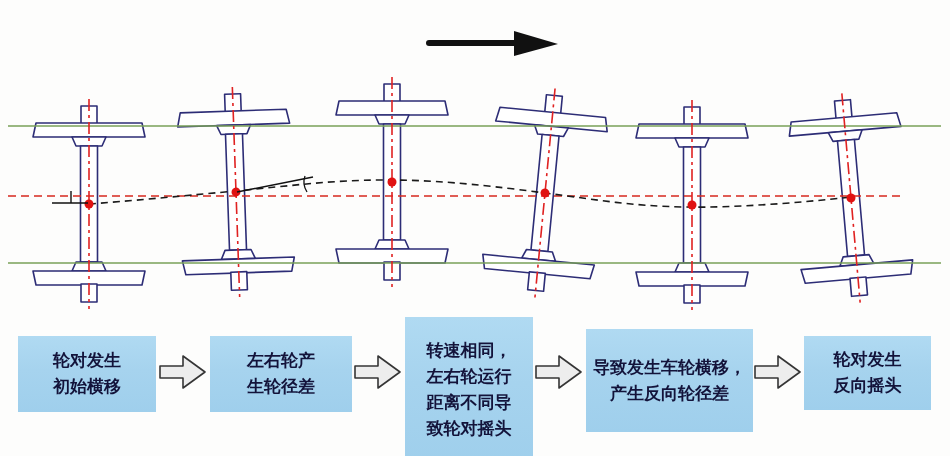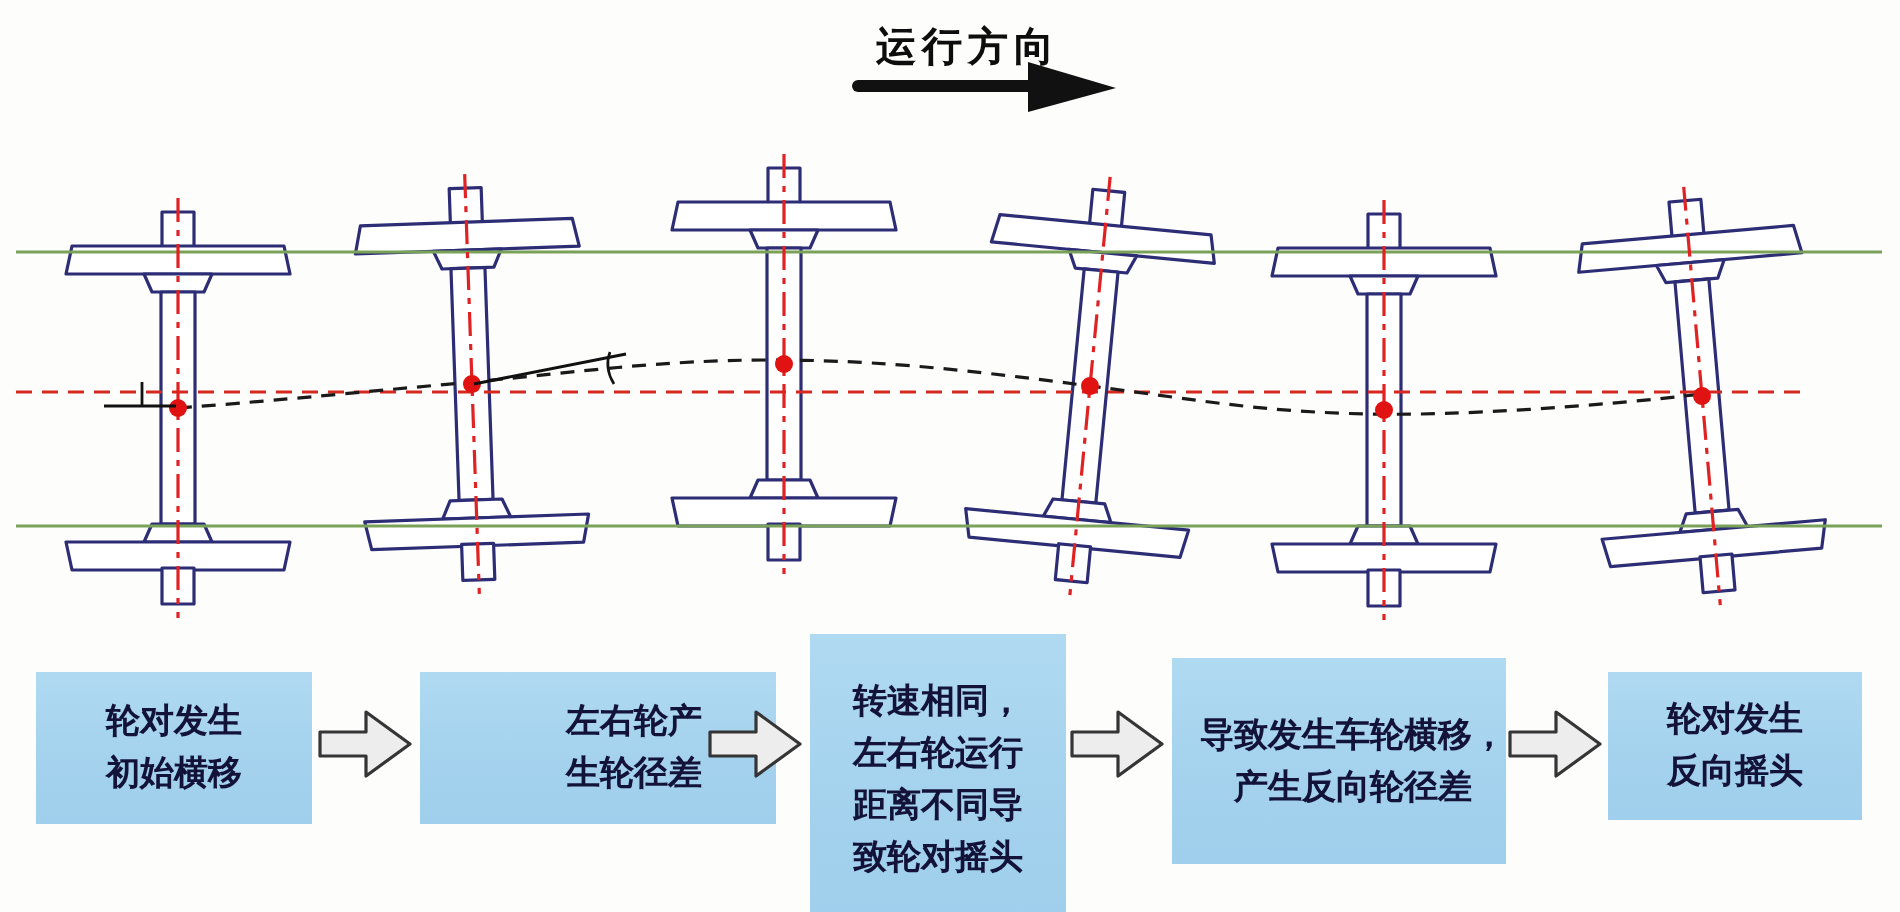--- a/index.html
+++ b/index.html
@@ -29,33 +29,32 @@
     white-space:pre-line;
     font-size:17px;line-height:26px;
     font-weight:bold;
     color:#13133a;
   }
   .flow-arrow{position:absolute;width:50px;height:38px;}
   
   #fbox-1{left:18px;top:336px;width:138px;height:76px;}
   #fbox-2{left:210px;top:336px;width:142px;height:76px;}
   #fbox-3{left:405px;top:317px;width:128px;height:146px;}
-  #fbox-4{left:586px;top:329px;width:167px;height:103px;justify-content:flex-end;}
+  #fbox-4{left:586px;top:329px;width:167px;height:103px;}
   #fbox-5{left:804px;top:336px;width:127px;height:74px;}
   #farrow-1{left:158px;top:353px;}
   #farrow-2{left:353px;top:353px;}
   #farrow-3{left:534px;top:353px;}
   #farrow-4{left:753px;top:353px;}
 </style>
 </head>
 <body>
 
 <div id="stage">
 
-  <div class="title-label">运行方向</div>
   <svg class="dir-arrow" width="140" height="30" viewBox="0 0 140 30">
     <rect x="2" y="11" width="92" height="6" rx="3" fill="#111"></rect>
     <polygon points="90,2 134,15 90,27" fill="#111"></polygon>
   </svg>
 
   <svg id="diagram-svg" width="950" height="310" viewBox="0 0 950 310">
     <defs>
       <g id="ws-body" fill="#ffffff" stroke-linejoin="round">
         <rect x="-8" y="-98" width="16" height="18"></rect>
         <polygon points="-53,-81 53,-81 56,-67 -56,-67"></polygon>
@@ -116,21 +115,21 @@
       </g>
   </svg>
 
   <div class="fbox" id="fbox-1" style="background-color: rgb(168, 212, 238);">
     <div class="fbox-label">轮对发生
 初始横移</div>
   </div>
   <svg class="flow-arrow" id="farrow-1" viewBox="0 0 50 38">
     <path class="fa" d="M2 13 H25 V3 L47 19 L25 35 V25 H2 Z" fill="#ededed" stroke="#353535" stroke-width="1.6" stroke-linejoin="round"></path>
   </svg>
-  <div class="fbox" id="fbox-2" style="background-color: rgb(168, 212, 238); padding-left: 36px;">
+  <div class="fbox" id="fbox-2" style="background-color: rgb(168, 212, 238);">
     <div class="fbox-label">左右轮产
 生轮径差</div>
   </div>
   <svg class="flow-arrow" id="farrow-2" viewBox="0 0 50 38">
     <path class="fa" d="M2 13 H25 V3 L47 19 L25 35 V25 H2 Z" fill="#ededed" stroke="#353535" stroke-width="1.6" stroke-linejoin="round"></path>
   </svg>
   <div class="fbox" id="fbox-3" style="background-color: rgb(168, 212, 238);">
     <div class="fbox-label">转速相同，
 左右轮运行
 距离不同导

